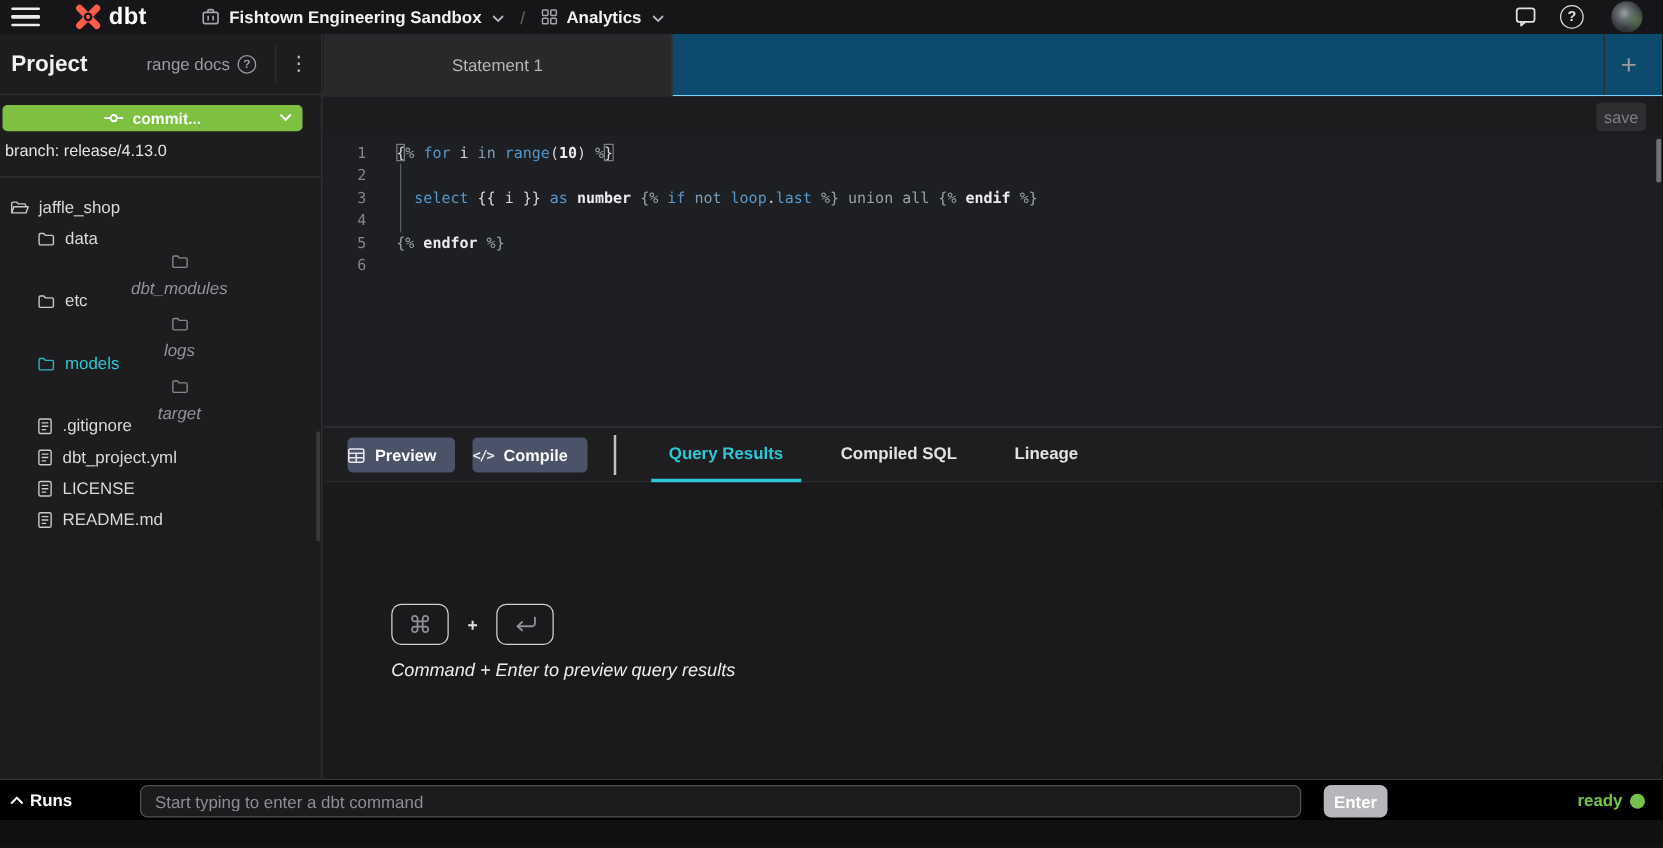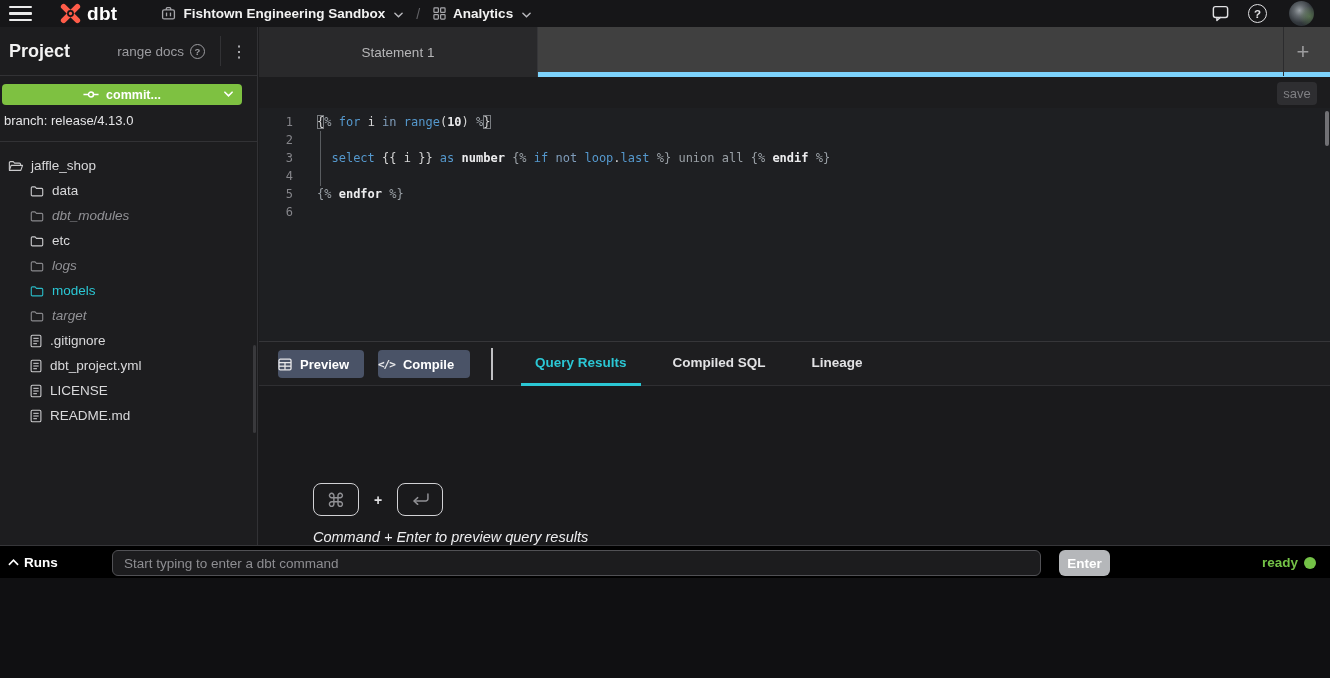--- a/index.html
+++ b/index.html
@@ -1,18 +1,18 @@
 <!DOCTYPE html>
 <html><head>
 <meta charset="utf-8">
 <style>
   * { box-sizing: border-box; }
   html,body { margin:0; padding:0; background:#101012; }
   .app {
-    position:relative; width:1330px; height:578px; overflow:hidden;
+    position:relative; width:1330px; height:656px; overflow:hidden;
     background:#1b1b1d; font-family:"Liberation Sans", sans-serif;
   }
   svg { display:block; }
 
   
   .topbar { position:absolute; top:0; left:0; width:100%; height:27px; background:#161618; display:flex; align-items:center; z-index:5; }
   .hamburger { width:23px; height:15px; margin-left:9px; display:flex; flex-direction:column; justify-content:space-between; cursor:pointer; }
   .hamburger span { height:2.3px; background:#ececec; border-radius:1px; }
   .logo { display:flex; align-items:center; margin-left:26px; }
   .logo-text { color:#ffffff; font-weight:700; font-size:19px; margin-left:4px; letter-spacing:.3px; }
@@ -35,28 +35,28 @@
   .sb-docs { margin-left:auto; display:flex; align-items:center; gap:6px; color:#9c9ca0; font-size:13.5px; height:30px; padding-right:15px; border-right:1px solid #323235; cursor:pointer; }
   .mini-help { width:15px; height:15px; border:1.4px solid #9c9ca0; border-radius:50%; font-size:9.5px; font-weight:700; display:flex; align-items:center; justify-content:center; }
   .sb-kebab { width:36px; text-align:center; color:#c2c2c6; font-size:16px; cursor:pointer; letter-spacing:0; }
   .commit-btn { position:absolute; top:57px; left:2px; width:240px; height:21px; border-radius:4px; display:flex; align-items:center; justify-content:center; gap:7px; color:#fff; font-weight:700; font-size:12.5px; cursor:pointer;text-align:right; }
   .commit-chevron { position:absolute; right:9px; top:7px; color:#fff; }
   .sb-branch { position:absolute; top:86px; left:4px; color:#e4e4e6; font-size:13px; }
   .sb-divider { position:absolute; top:114px; left:0; right:0; height:1px; background:#323235; }
   .tree { position:absolute; top:126px; left:0; right:0; }
   .tree-row { height:25px; display:flex; align-items:center; padding-left:30px; gap:8px; color:#d9d9db; font-size:13.5px; cursor:pointer; }
   .tree-row.root { padding-left:8px; gap:7px; }
-  .tree-row.muted { color:#929296; font-style:italic; }
+  .tree-row.muted { color:#929296; font-style:italic;flex-direction:column; }
   .tree-row.active { color:#2bc7d4; }
   .tree-icon { display:flex; color:inherit; opacity:.92; }
   .sb-scrollbar { position:absolute; right:1px; top:318px; width:3px; height:88px; background:#39393c; border-radius:2px; }
 
   
   .main { position:absolute; top:27px; left:259px; right:0; height:618px; }
-  .tabbar { position:absolute; top:0; left:0; right:0; height:50px; background:#404040; border-bottom:5px solid #7dd3fc; }
+  .tabbar { position:absolute; top:0; left:0; right:0; height:50px; background:#0c4a6e; border-bottom:1px solid #7dd3fc; }
   .ed-tab { position:absolute; left:0; top:0; width:279px; height:50px; background:#29292b; border-right:1px solid #363639; display:flex; align-items:center; justify-content:center; color:#b6b6b8; font-size:13.5px; cursor:pointer; }
   .tabbar-end-divider { position:absolute; left:1024px; top:0; width:1px; height:49px; background:#2c2c2e; }
   .new-tab { position:absolute; right:6px; top:0; width:42px; height:50px; display:flex; align-items:center; justify-content:center; color:#9c9c9e; font-size:22px; font-weight:400; cursor:pointer; }
   .saverow { position:absolute; top:50px; left:0; right:0; height:31px; background:#1c1c1e; }
   .save-btn { position:absolute; right:13px; top:5px; width:40px; height:23px; background:#2e2e31; border-radius:4px; color:#7f7f83; font-size:13px; display:flex; align-items:center; justify-content:center; cursor:pointer; }
 
   .editor { position:absolute; top:81px; left:0; right:0; height:233px; background:#1e1f22; cursor:text; }
   .gutter { position:absolute; top:5px; left:0; width:34px; text-align:right; font-family:"DejaVu Sans Mono", monospace; font-size:12px; line-height:18px; color:#85858a; }
   .gutter div { height:18px; }
   .code { position:absolute; top:5px; left:58px; font-family:"DejaVu Sans Mono", monospace; font-size:12px; line-height:18px; white-space:pre; color:#d6d6d6; }

